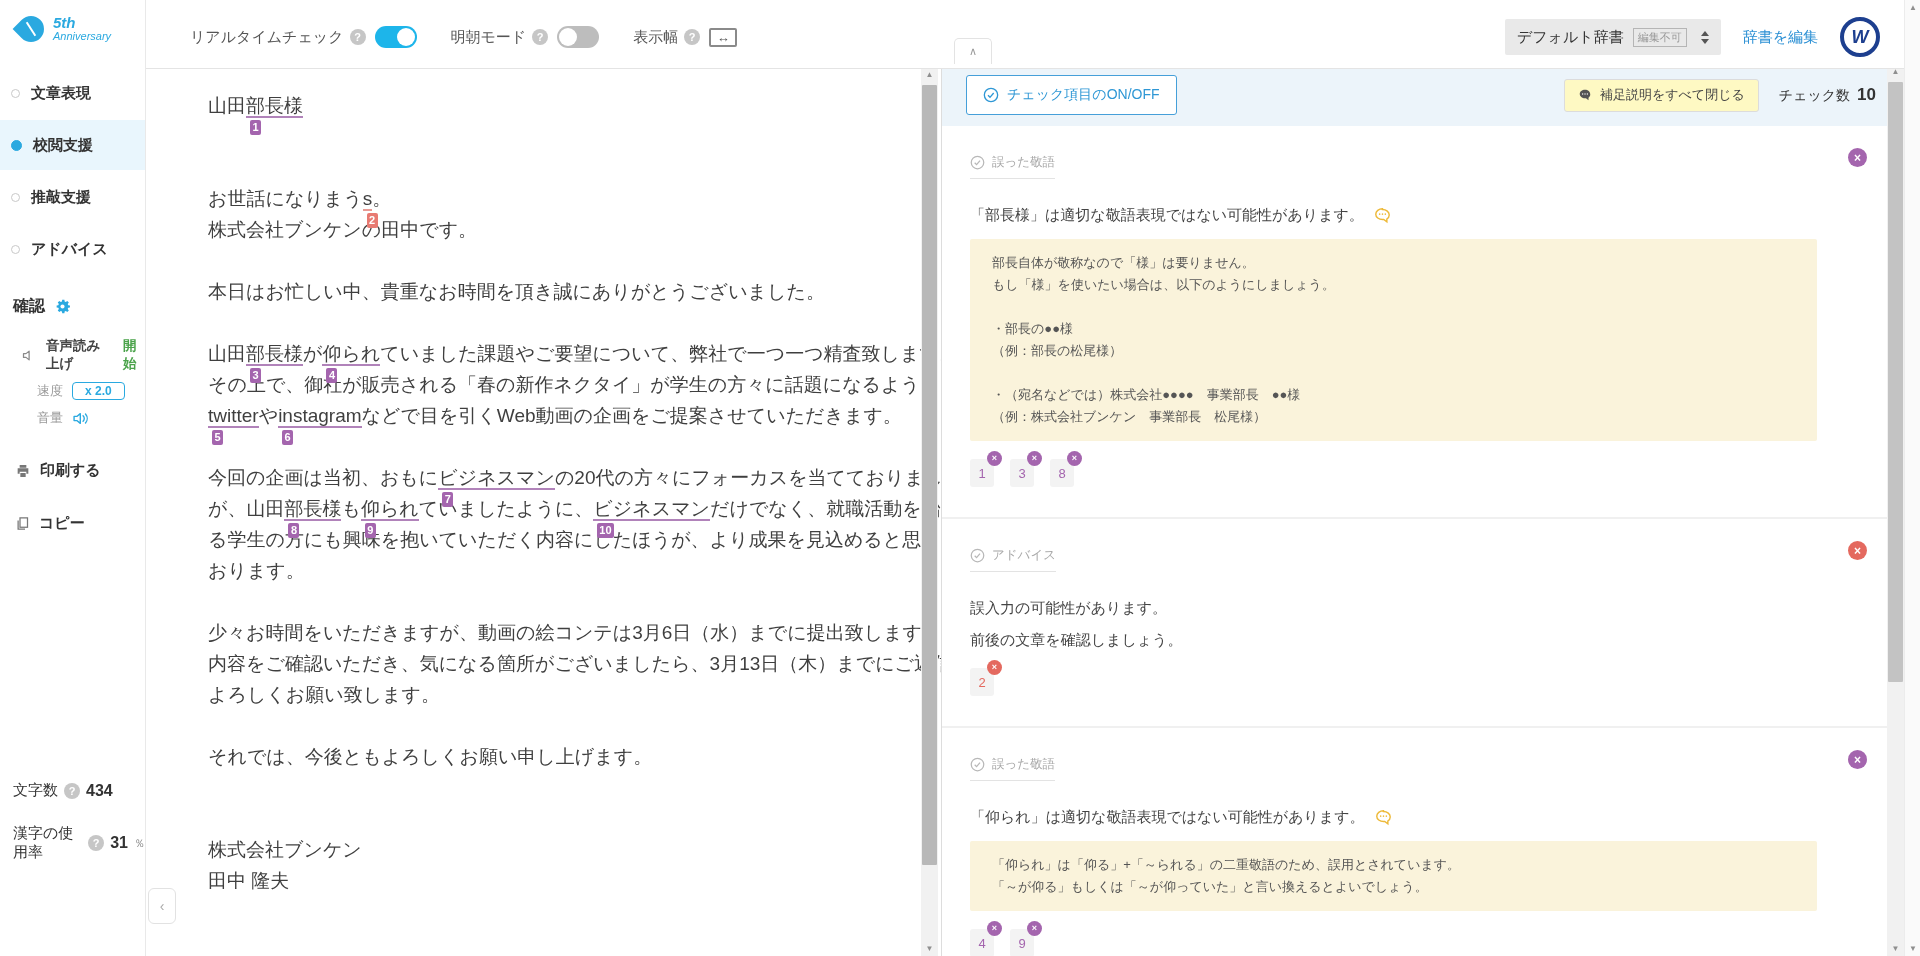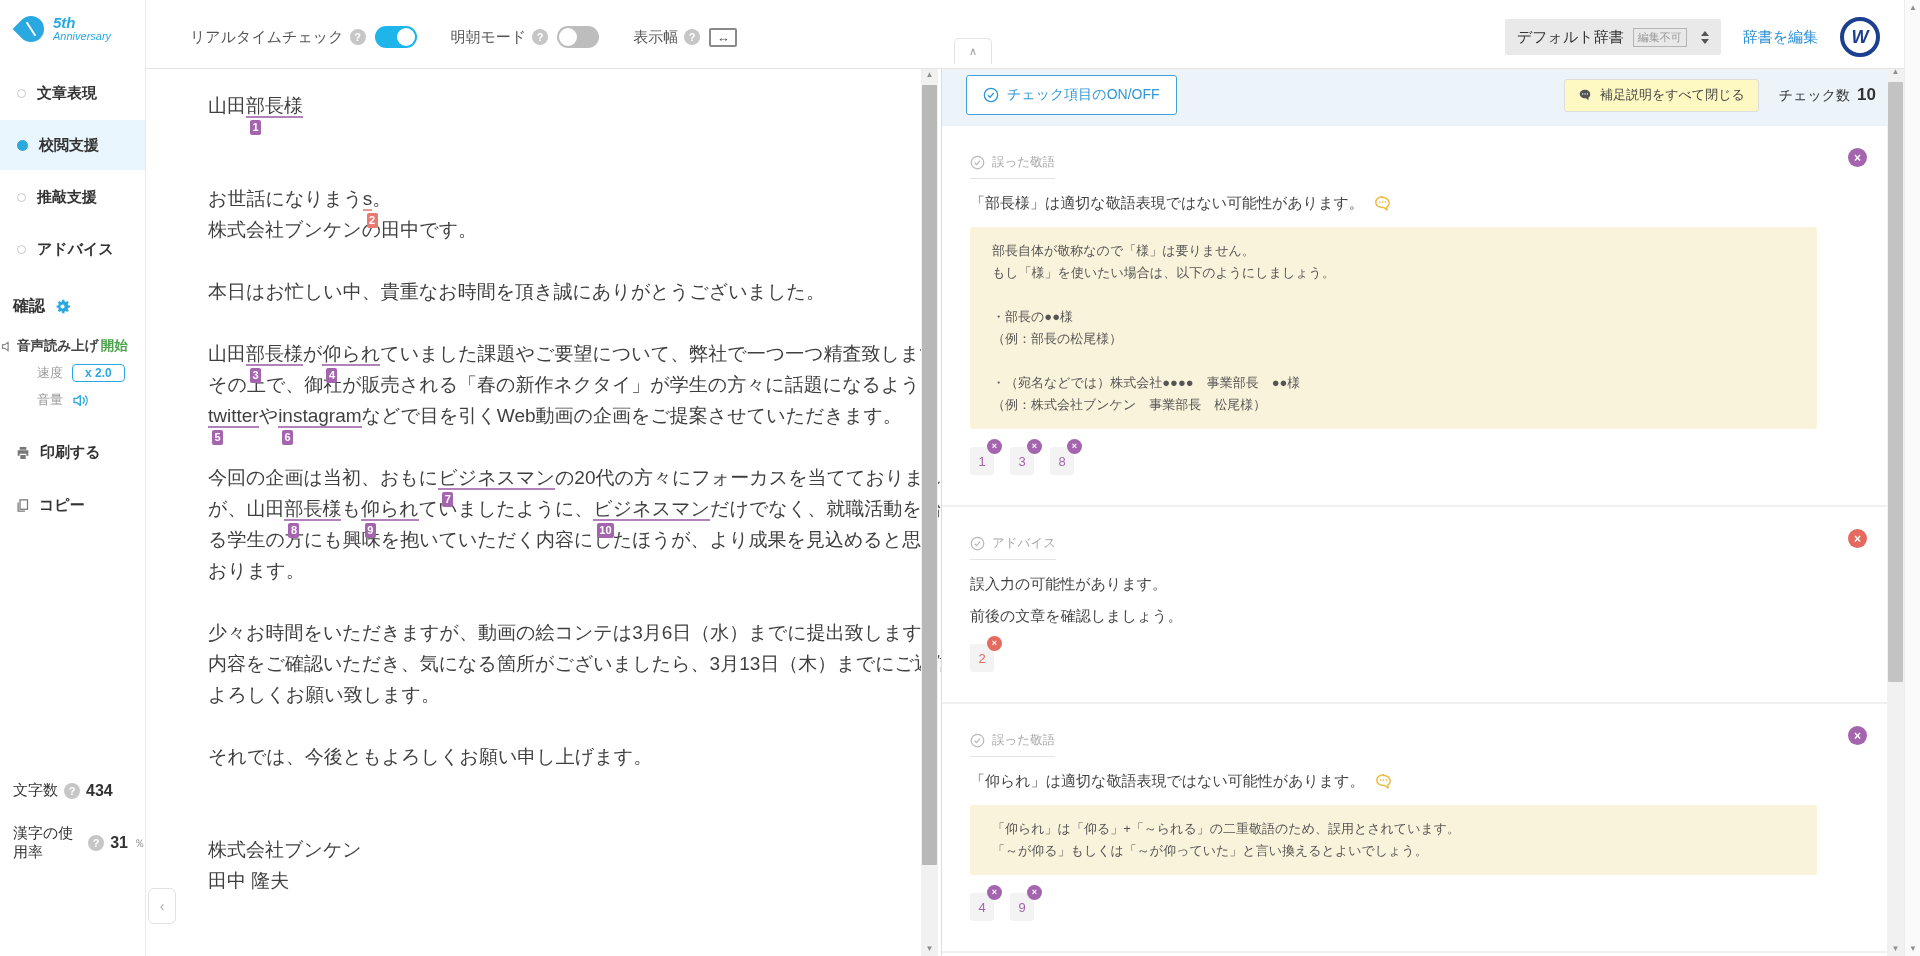--- a/index.html
+++ b/index.html
@@ -8,26 +8,26 @@
 
   
   .sidebar { position:absolute; left:0; top:0; width:146px; height:100%; background:#fff; border-right:1px solid #e9e9e9; z-index:5; }
   .logo { display:flex; align-items:center; gap:7px; padding:12px 0 0 16px; }
   .logo-mark { width:30px; height:34px; position:relative; flex:none; }
   .logo-drop { position:absolute; left:2px; top:4px; width:26px; height:26px; background:#2aa9e0; border-radius:0 50% 50% 50%; transform:rotate(-45deg); }
   .logo-drop::after { content:""; position:absolute; left:12px; top:5px; width:2px; height:16px; background:#fff; transform:rotate(12deg); }
   .logo-t1 { color:#2aa9e0; font-size:15px; font-weight:bold; font-style:italic; line-height:15px; }
   .logo-t2 { color:#2aa9e0; font-size:11px; font-style:italic; line-height:13px; }
   .nav { margin-top:22px; }
-  .nav-item { display:flex; align-items:center; gap:11px; height:50px; margin-bottom:2px; padding-left:17px; font-size:15px; font-weight:bold; color:#333; cursor:pointer; }
+  .nav-item { display:flex; align-items:center; gap:11px; height:50px; margin-bottom:2px; padding-left:11px; font-size:15px; font-weight:bold; color:#333; cursor:pointer; }
   .nav-item.sel { background:#e9f6fd; }
   .radio { width:9px; height:9px; border:1px solid #c9c9c9; border-radius:50%; background:#fff; flex:none; }
   .nav-item.sel .radio { width:11px; height:11px; background:#2aa9e0; border-color:#2aa9e0; }
   .confirm-row { display:flex; align-items:center; gap:8px; padding-left:13px; margin-top:22px; font-size:16px; font-weight:bold; color:#333; }
-  .tts-main { display:flex; align-items:center; gap:2px; margin-top:20px; font-size:13.5px; font-weight:bold; color:#444; }
+  .tts-main { display:flex; align-items:center; gap:10px; margin-top:20px; padding-left:21px; font-size:13.5px; font-weight:bold; color:#444; }
   .tts-start { color:#4ba34b; }
   .tts-sub { display:flex; align-items:center; gap:9px; margin-top:9px; padding-left:37px; color:#9a9a9a; font-size:13px; }
   .speed-chip { border:1px solid #2aa9e0; color:#2aa9e0; font-weight:bold; font-size:12px; border-radius:4px; padding:1px 12px; }
   .side-action { display:flex; align-items:center; gap:9px; padding-left:15px; margin-top:34px; font-size:15px; font-weight:bold; color:#333; cursor:pointer; }
   .stats { position:absolute; left:13px; bottom:70px; }
   .stat-row { display:flex; align-items:center; gap:6px; font-size:15px; color:#333; margin-bottom:24px; }
   .stat-row b { font-size:16px; }
   .stat-unit { font-size:11px; color:#888; }
   .q-icon { width:16px; height:16px; border-radius:50%; background:#c6c6c6; color:#fff; font-size:11px; font-weight:bold; display:inline-flex; align-items:center; justify-content:center; flex:none; }
   .collapse-tab { position:absolute; left:148px; top:888px; width:28px; height:36px; background:#fff; border:1px solid #e2e2e2; border-radius:6px; display:flex; align-items:center; justify-content:center; color:#a9a9a9; font-size:14px; z-index:6; cursor:pointer; }
@@ -72,21 +72,21 @@
   .btn-onoff { display:flex; align-items:center; gap:8px; height:40px; padding:0 16px; background:#fff; border:1px solid #459fd9; border-radius:3px; color:#2e97d5; font-size:14px; cursor:pointer; }
   .ph-right { margin-left:auto; display:flex; align-items:center; gap:20px; }
   .btn-notes { display:flex; align-items:center; gap:8px; height:33px; padding:0 13px; background:#fef9c3; border:1px solid #dcdcdc; border-radius:3px; color:#444; font-size:13px; cursor:pointer; }
   .check-count { display:flex; align-items:baseline; gap:7px; font-size:14px; color:#333; }
   .check-count b { font-size:17px; }
   .panel-body { position:absolute; left:0; top:62px; right:17px; bottom:0; background:#fff; overflow:hidden; }
   .card { position:relative; padding:28px 70px 30px 28px; border-bottom:2px solid #f0f0f0; }
   .card-close { position:absolute; top:22px; right:20px; width:19px; height:19px; border-radius:50%; color:#fff; font-size:12px; font-weight:bold; display:flex; align-items:center; justify-content:center; border:none; cursor:pointer; line-height:1; }
   .card-close.purple { background:#a465ae; } .card-close.red { background:#e4695f; }
   .card-cat { display:inline-flex; align-items:center; gap:7px; font-size:12.5px; color:#a8a8a8; padding-bottom:7px; border-bottom:1px solid #e3e3e3; }
-  .card-msg { margin-top:15px; font-size:15px; color:#444; display:flex; align-items:center; gap:9px; }
+  .card-msg { margin-top:27px; font-size:15px; color:#444; display:flex; align-items:center; gap:9px; }
   .card-msg + .card-msg { margin-top:13px; }
   .card-note { margin-top:14px; background:#faf3db; border-radius:2px; padding:13px 22px; font-size:13px; color:#555; }
   .note-line { min-height:22px; line-height:22px; white-space:pre-wrap; }
   .card-tags { margin-top:18px; display:flex; gap:16px; }
   .tag { position:relative; width:24px; height:28px; background:#f3f3f3; border-radius:3px; display:flex; align-items:center; justify-content:center; font-size:13px; cursor:pointer; }
   .tag.purple { color:#a465ae; } .tag.red { color:#e4695f; }
   .tag-x { position:absolute; top:-8px; right:-8px; width:15px; height:15px; border-radius:50%; color:#fff; font-size:9px; font-weight:bold; display:flex; align-items:center; justify-content:center; line-height:1; }
   .tag.purple .tag-x { background:#a465ae; } .tag.red .tag-x { background:#e4695f; }
   .panel-sb { position:absolute; right:0; top:0; bottom:0; width:17px; }
   .panel-sb .thumb { position:absolute; left:1px; top:18px; width:15px; height:600px; background:#c3c3c3; border-radius:1px; cursor:pointer; }

